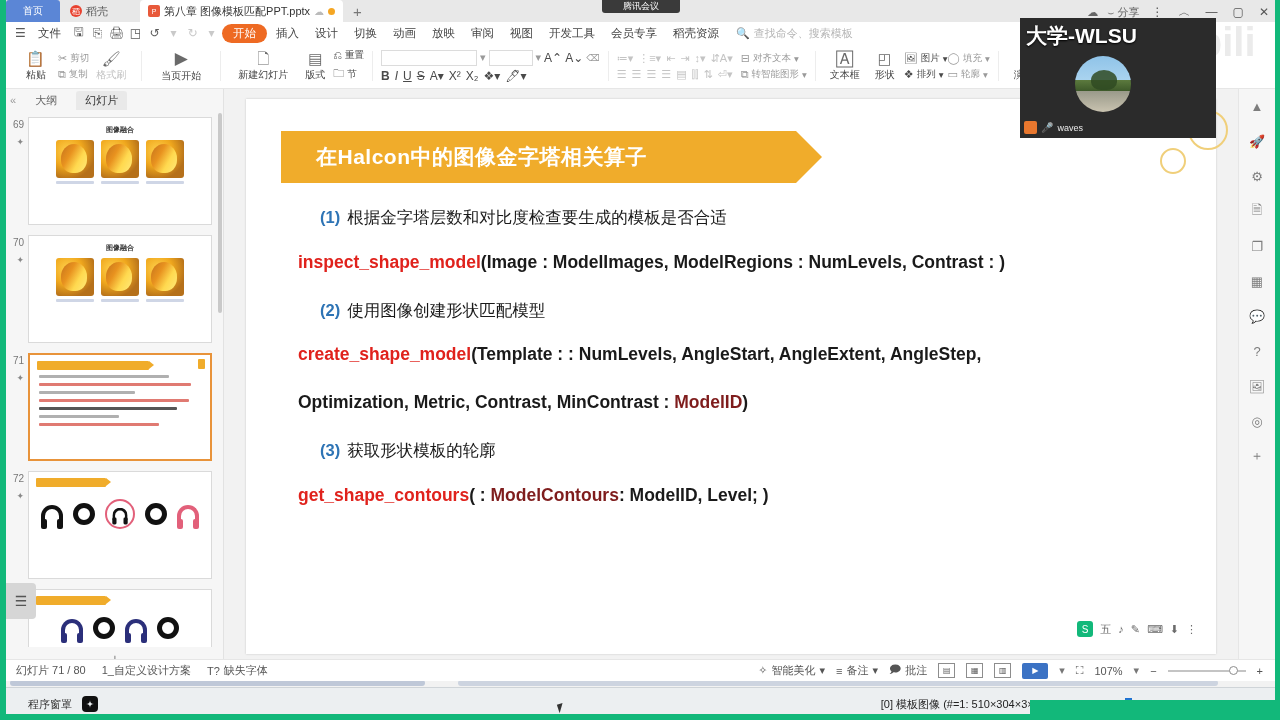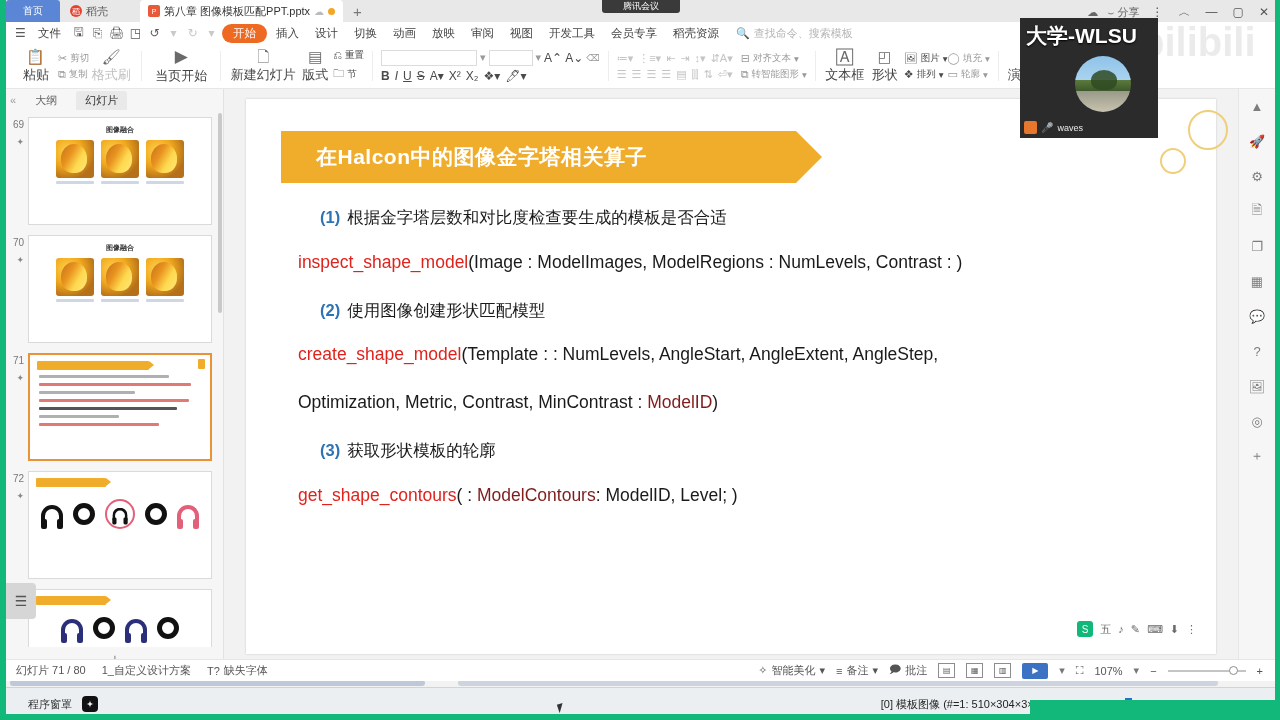--- a/index.html
+++ b/index.html
@@ -39,21 +39,21 @@
   .qicon { width:17px; height:17px; display:flex; align-items:center; justify-content:center; color:#5a5a5a; font-size:12px; }
   .qicon.dim { color:#c9c9c9; }
   .searchbox { display:flex; align-items:center; gap:4px; color:#b5b5b5; font-size:11px; margin-left:8px;}
 
   
   .ribbon { position:absolute; left:6px; top:44px; width:1274px; height:45px; background:#fff; border-bottom:1px solid #e6e6e6; display:flex; align-items:center; padding-left:4px; overflow:hidden;}
   .grp { display:flex; align-items:center; height:45px; padding:0 4px; }
   .grp-sep { width:1px; height:30px; background:#ededed; margin:0 4px; }
   .bigbtn { width:44px; height:43px; display:flex; flex-direction:column; align-items:center; justify-content:center; gap:2px; color:#444; font-size:10px;}
   .bigbtn .g { font-size:15px; color:#6a6a6a; line-height:1;}
-  .bigbtn .lbl { font-size:13px; white-space:nowrap; }
+  .bigbtn .lbl { font-size:10px; white-space:nowrap; }
   .twocol { display:flex; flex-direction:column; justify-content:center; gap:3px; }
   .srow { display:flex; align-items:center; gap:3px; color:#9a9a9a; font-size:9.5px; }
   .srow .g { font-size:11px; }
   .srow.dark { color:#4a4a4a; }
   .fontbox { width:96px; height:16px; border:1px solid #dcdcdc; background:#fff; }
   .sizebox { width:44px; height:16px; border:1px solid #dcdcdc; background:#fff; }
   .fmtrow { display:flex; align-items:center; gap:5px; color:#4a4a4a; font-size:12px; }
   .fmtrow.dim { color:#c4c4c4; font-size:11px; }
   .wide-lbl { font-size:9.5px; }
 
@@ -104,37 +104,37 @@
   
   .canvaswrap { position:absolute; left:224px; top:89px; right:42px; height:582px; background:#f2f2f2; display:flex; align-items:flex-start; justify-content:center; padding-top:10px;}
   .slide { width:970px; height:555px; background:#fff; box-shadow:0 0 2px rgba(0,0,0,.18); position:relative; padding:22px 30px;}
   .banner { width:515px; height:52px; background:#f0ac2b; display:flex; align-items:center; padding-left:35px; position:relative; margin:10px 0 0 5px;}
   .banner::after { content:""; position:absolute; right:-26px; top:0; border-left:26px solid #f0ac2b; border-top:26px solid transparent; border-bottom:26px solid transparent;}
   .banner-text { color:#fff; font-size:21px; font-weight:bold; letter-spacing:.5px;}
   .body-lines { margin-top:24px; padding-left:22px; }
   .bline { margin-bottom:24px; font-size:16.5px; color:#1a1a1a; line-height:1.25; }
   .bline.num { padding-left:22px; }
   .num-tag { color:#2e74b5; font-weight:bold; margin-right:7px;}
-  .bline.code { font-size:17.5px; font-weight:normal; margin-bottom:26px; }
+  .bline.code { font-size:17.5px; font-weight:bold; margin-bottom:26px; }
   .fn { color:#e0221c; }
   .blue { color:#7f1d1d; }
   .wps-float { position:absolute; right:14px; bottom:14px; display:flex; align-items:center; gap:7px; background:#fff; padding:3px 5px; color:#6b6b6b; font-size:11px;}
   .wps-float .sg { width:16px;height:16px;background:#12b87a;color:#fff;border-radius:3px;display:flex;align-items:center;justify-content:center;font-size:10px;}
 
   
   .rail { position:absolute; right:5px; top:89px; width:37px; height:582px; background:#f6f6f6; border-left:1px solid #e6e6e6; display:flex; flex-direction:column; align-items:center; padding-top:6px; gap:13px;}
   .rail .ri { width:22px; height:22px; display:flex; align-items:center; justify-content:center; color:#7d7d7d; font-size:13px;}
 
   
   .winbar { position:absolute; right:8px; top:2px; height:20px; display:flex; align-items:center; gap:9px; color:#666; font-size:11px; z-index:30;}
   .winbar .wb { display:flex; align-items:center; gap:3px;}
   .winctrl { font-size:12px; color:#555; padding:0 3px;}
 
   
-  .vidbox { position:absolute; left:1020px; top:18px; width:138px; height:120px; background:#2b2b2b; z-index:35; overflow:hidden;}
+  .vidbox { position:absolute; left:1020px; top:18px; width:196px; height:120px; background:#2b2b2b; z-index:35; overflow:hidden;}
   .vid-title { position:absolute; left:0; top:4px; width:100%; color:#fff; font-size:21px; font-weight:bold; padding-left:6px; text-shadow:0 1px 2px #000;}
   .vid-avatar { position:absolute; left:55px; top:38px; width:56px; height:56px; border-radius:50%;
     background: linear-gradient(#8fc3e8 0%, #a9d3ef 42%, #5c7a3e 43%, #3e5a2a 62%, #9a9a8a 63%, #c9c3b0 100%); }
   .vid-avatar::after{content:"";position:absolute;left:16px;top:14px;width:26px;height:20px;border-radius:50% 50% 40% 40%;background:#2f4a22;opacity:.85;}
   .vid-foot { position:absolute; left:4px; bottom:4px; display:flex; align-items:center; gap:4px;}
   .vid-foot .sq { width:13px;height:13px;background:#e8772e;border-radius:2px;}
   .vid-foot .mic { color:#fff; font-size:10px;}
   .vid-foot .nm { color:#e9e9e9; font-size:9px;}
   .meet-pill { position:absolute; left:602px; top:0; width:78px; height:13px; background:#3a3a3a; color:#fff; font-size:9px; display:flex;align-items:center;justify-content:center; z-index:36; border-radius:0 0 3px 3px;}
   .bili { position:absolute; left:1140px; top:20px; color:#e8e8e8; font-size:40px; font-weight:bold; z-index:5; opacity:.85;}

